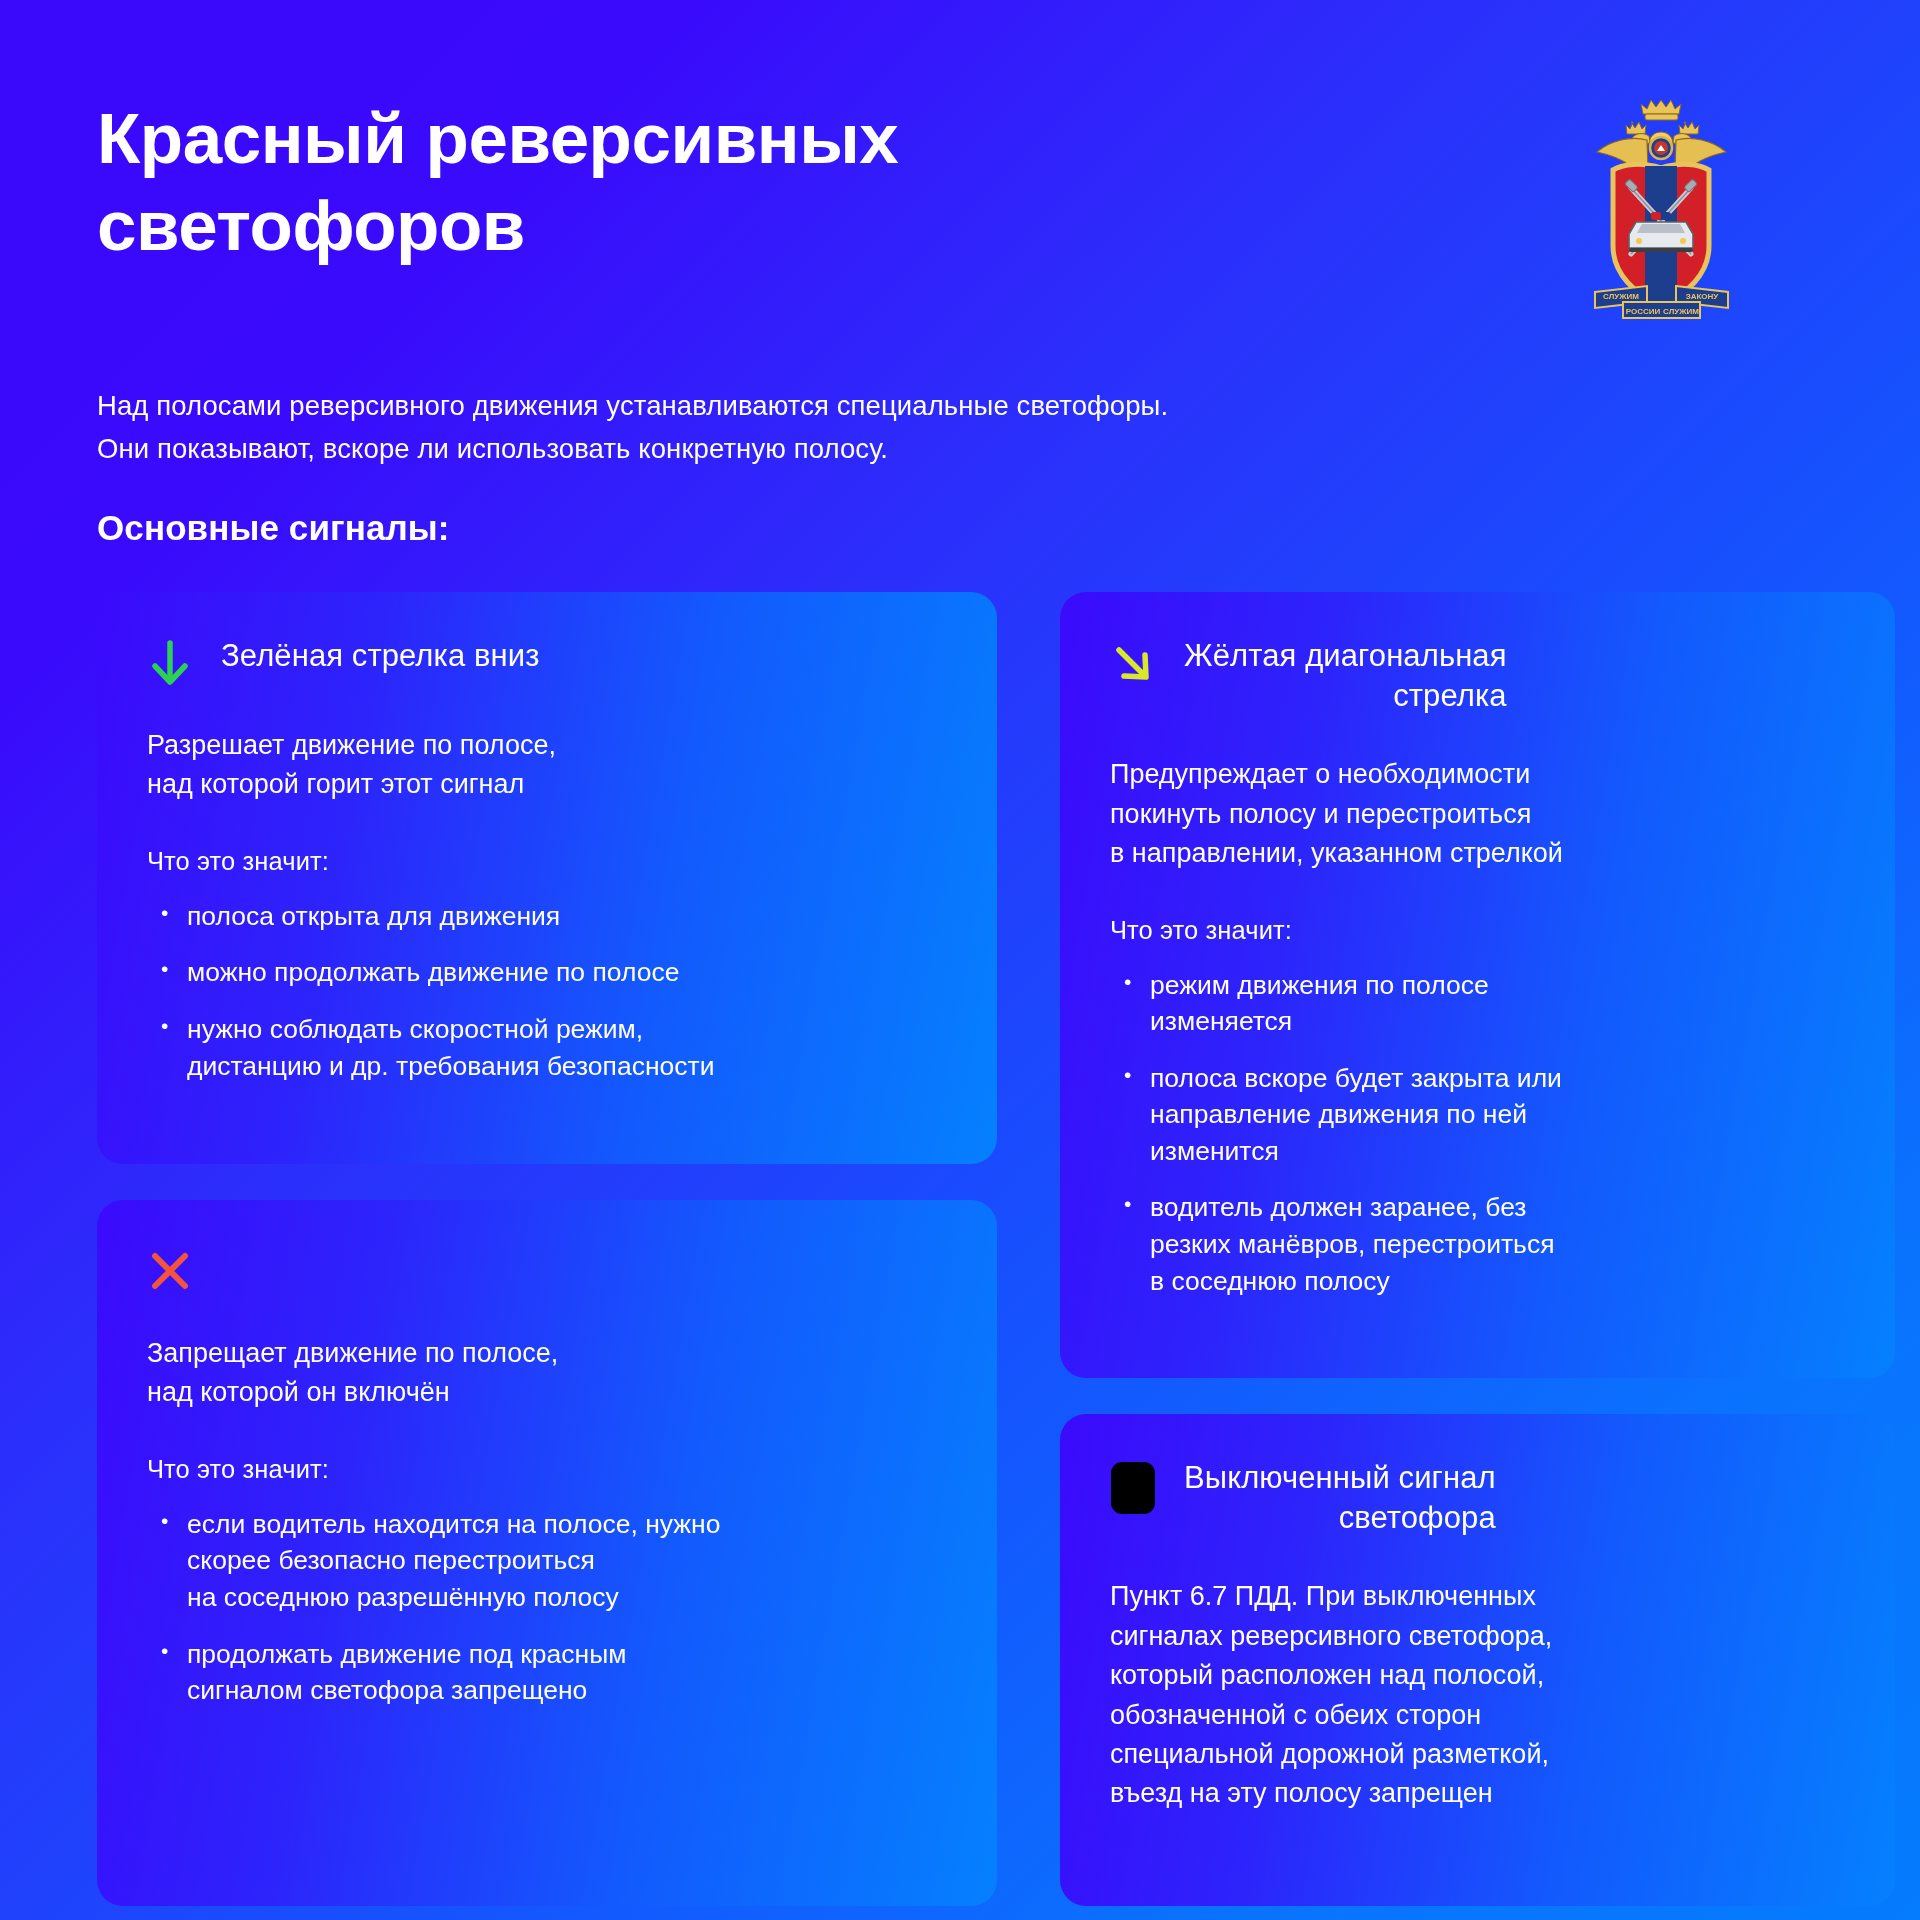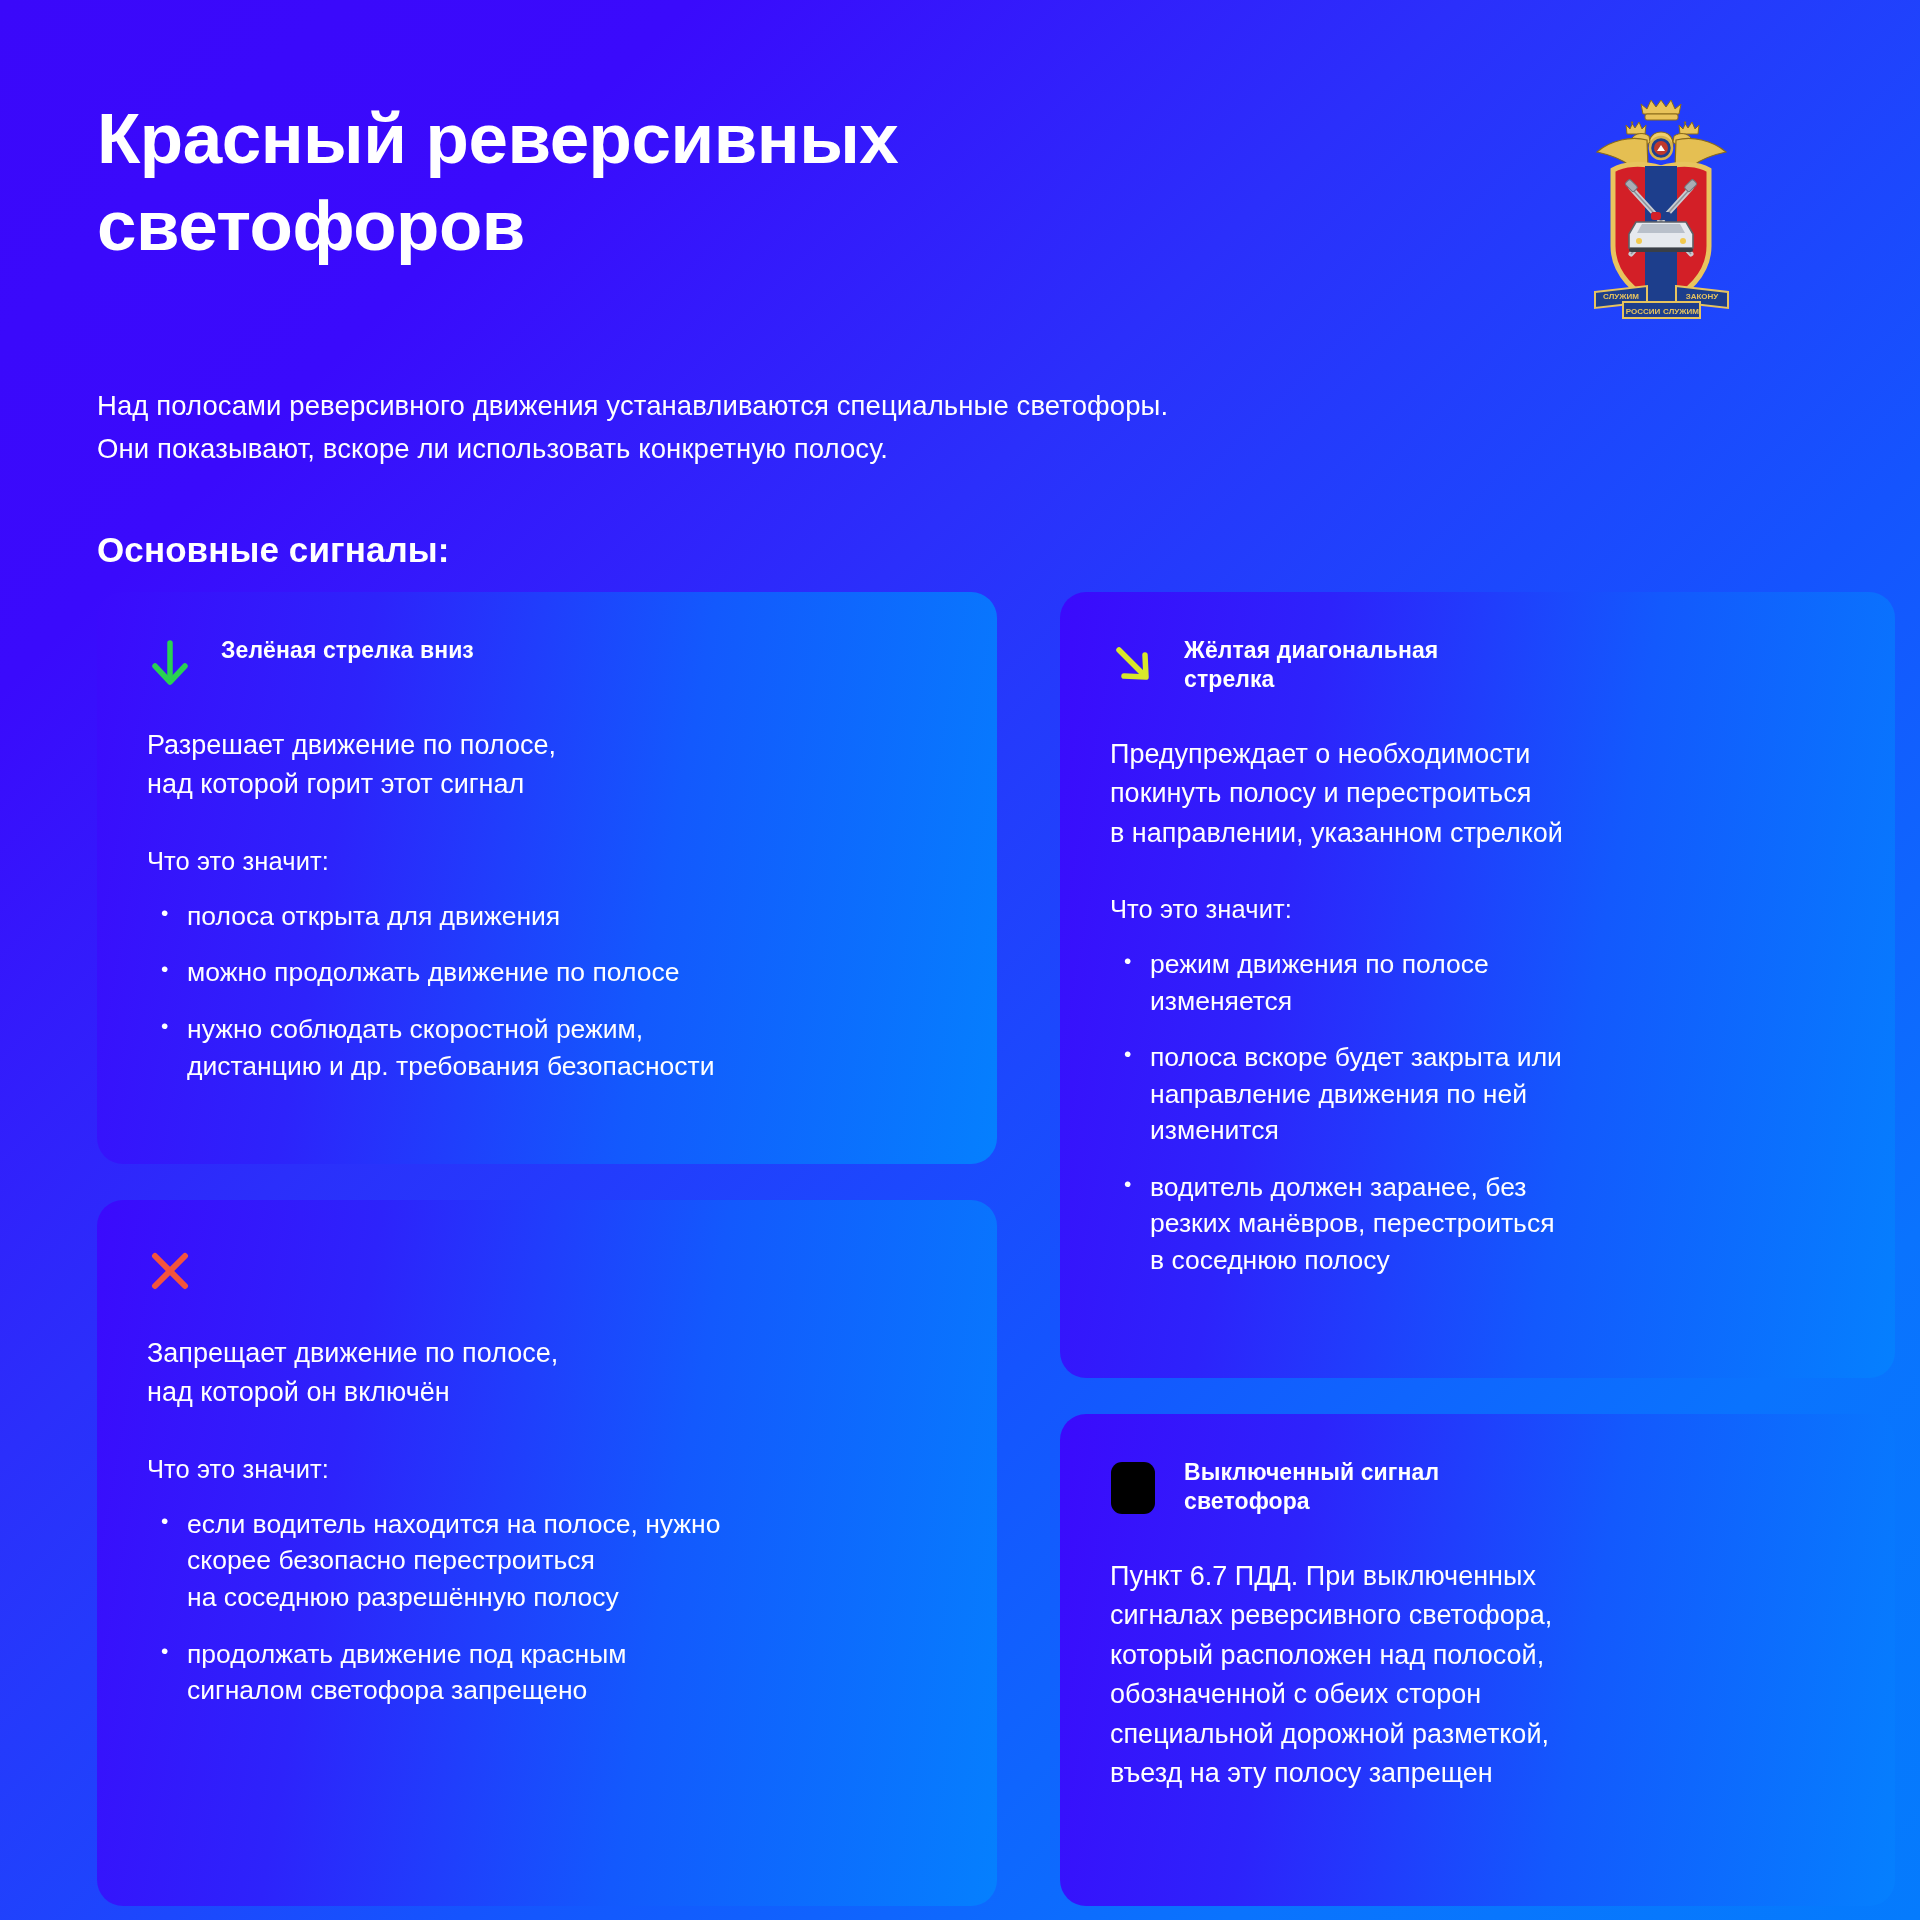--- a/index.html
+++ b/index.html
@@ -65,21 +65,21 @@
     font-size: 27.5px;
     line-height: 1.55;
     font-weight: 400;
     white-space: pre-line;
     letter-spacing: 0.1px;
   }
 
   .section-heading {
     position: absolute;
     left: 97px;
-    top: 530px;
+    top: 508px;
     font-size: 35px;
     font-weight: 700;
     letter-spacing: 0.1px;
   }
 
   
   .card {
     position: absolute;
     border-radius: 26px;
     background: linear-gradient(100deg, #3b0afc 0%, #2d23fb 28%, #1359fd 62%, #0580fe 100%);
@@ -106,25 +106,26 @@
     flex: 0 0 auto;
     width: 46px;
     height: 50px;
     display: flex;
     align-items: flex-start;
     justify-content: center;
     padding-top: 4px;
   }
 
   .card-title {
-    font-size: 23px;
+    font-size: 31px;
     line-height: 1.28;
-    font-weight: 700;
+    font-weight: 400;
     white-space: pre-line;
     letter-spacing: 0.1px;
+    text-align: right;
   }
 
   .card-lede {
     margin-top: 40px;
     font-size: 27px;
     line-height: 1.46;
     font-weight: 400;
     white-space: pre-line;
   }
 

